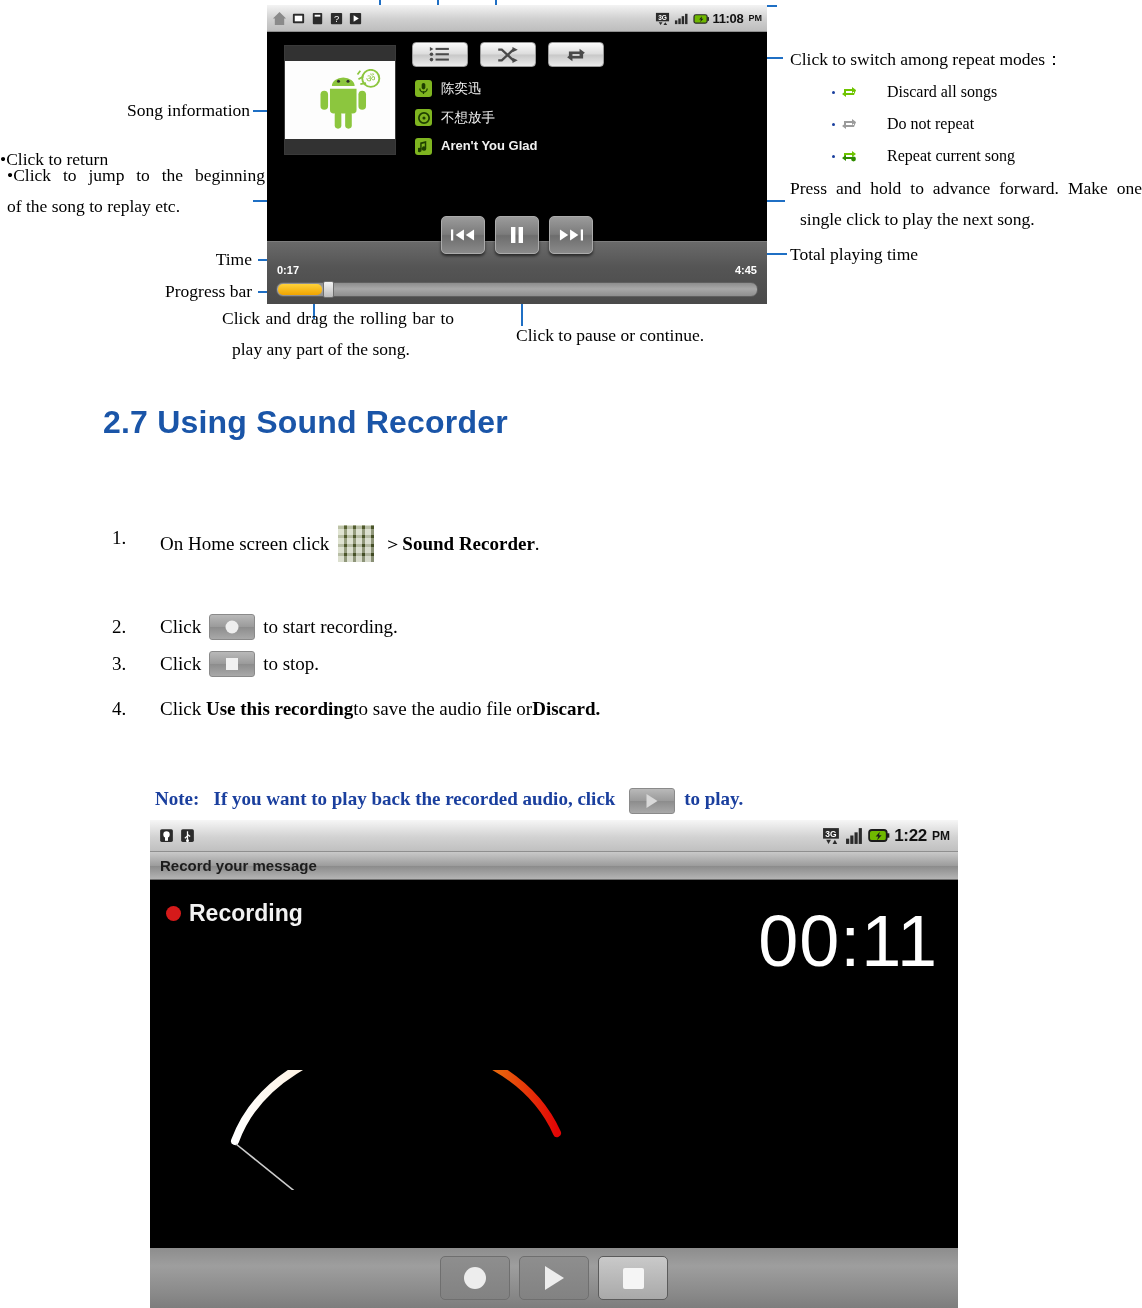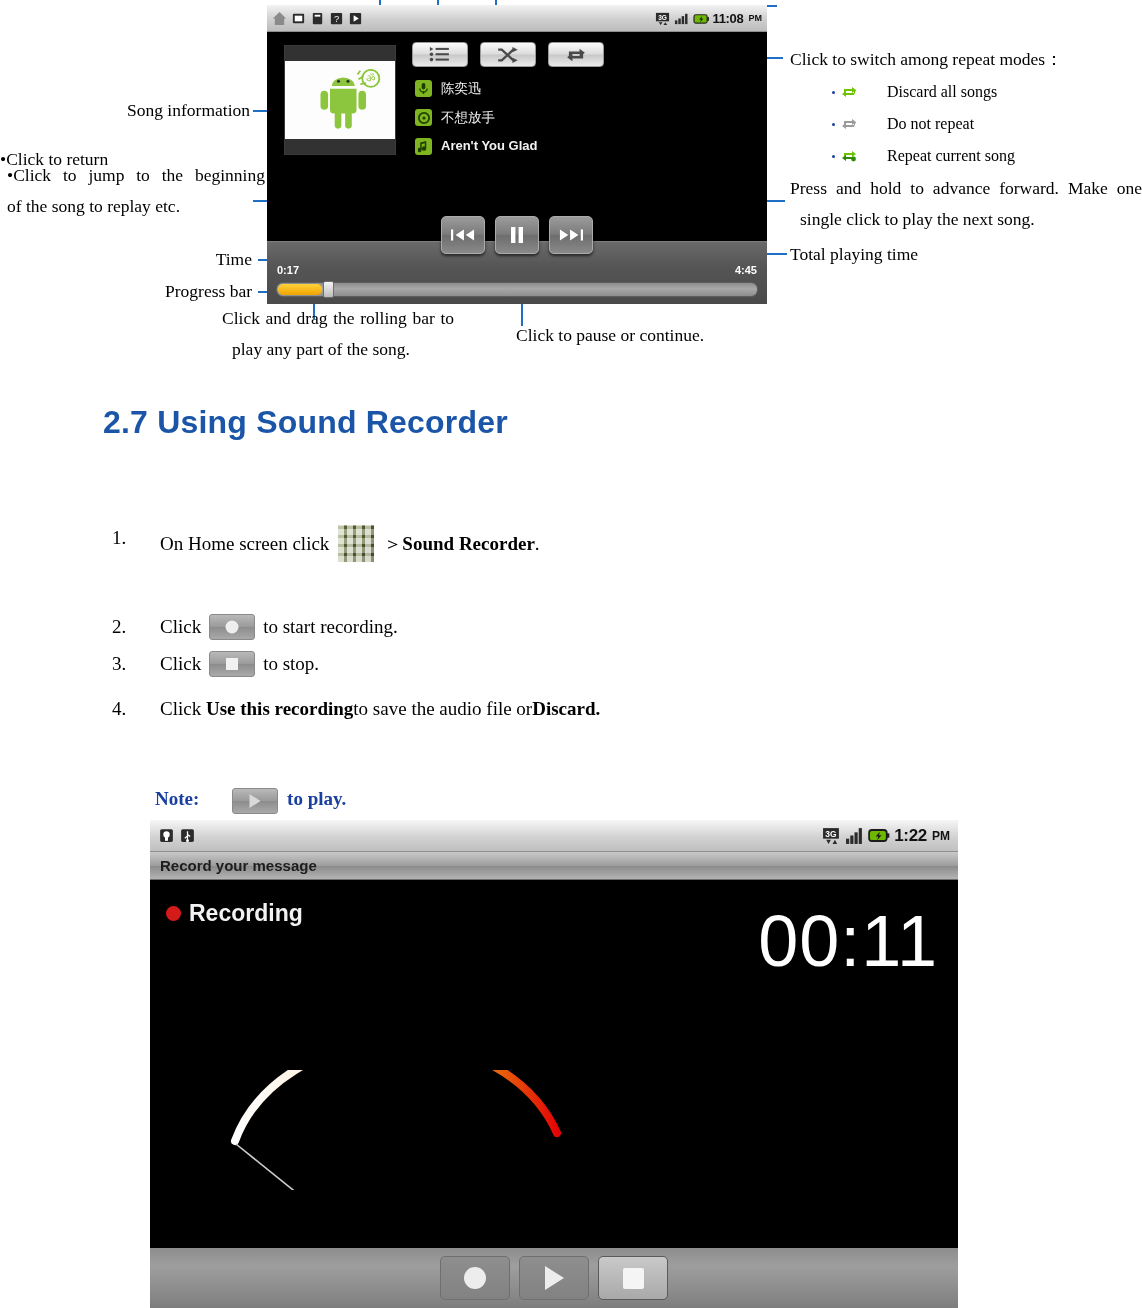--- a/index.html
+++ b/index.html
@@ -453,21 +453,21 @@
 <div class="step abs" style="left:112px;top:696px;width:760px;">
   <span class="num">4.</span>
   <span class="txt">
     <span>Click</span>&nbsp;
     <b>Use this recording</b><span> to save the audio file or </span><b>Discard.</b>
   </span>
 </div>
 
 <div id="note">
   <span>Note:</span>&nbsp;&nbsp;&nbsp;
-  &nbsp;
+  <span>If you want to play back the recorded audio, click</span>&nbsp;
   <span class="icn-btn" style="margin:0 9px;">
       <span class="g triw"></span>
     </span>
   <span>to play.</span>
 </div>
 
 <div id="rec">
 
   <div class="statusbar2">
     <div class="sb-left">

